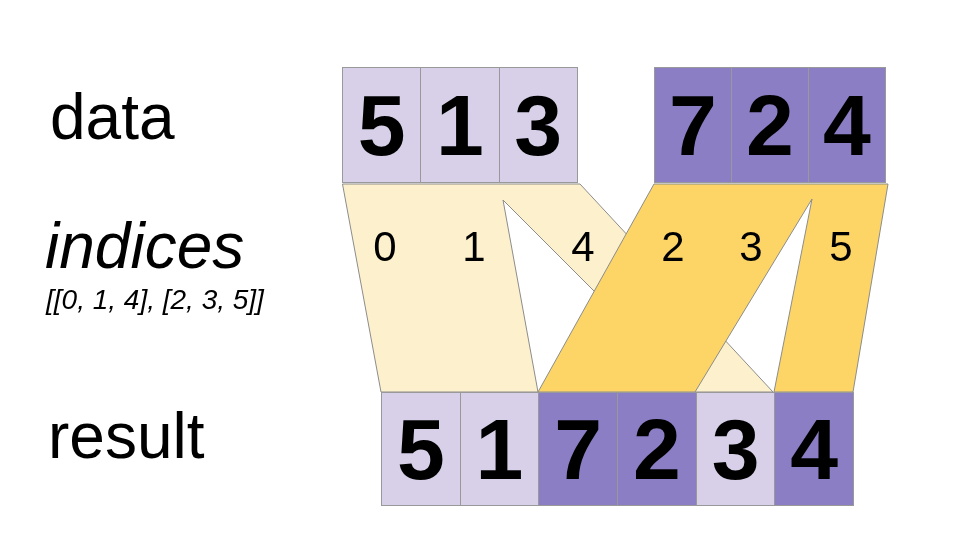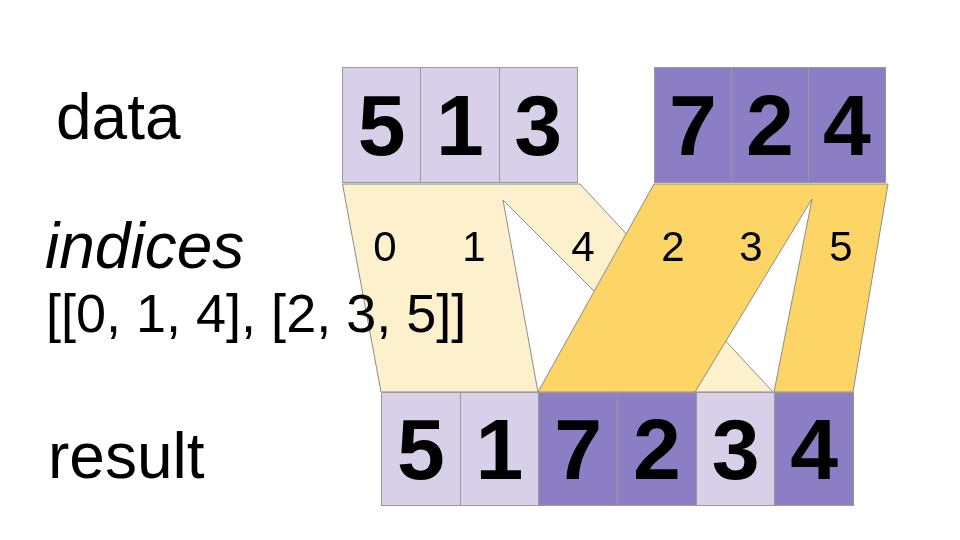--- a/index.html
+++ b/index.html
@@ -8,21 +8,21 @@
     font-family:"Liberation Sans",sans-serif;color:#000;
   }
   .ribbons{position:absolute;left:0;top:0;width:960px;height:540px;}
   .ribbon{stroke:var(--ribbon-stroke);stroke-width:1;stroke-linejoin:miter;}
   .ribbon.cream{fill:var(--cream);}
   .ribbon.gold{fill:var(--gold);}
   .row-label{
     position:absolute;font-size:64px;line-height:1;white-space:nowrap;
   }
   .indices-value{
-    position:absolute;font-size:54px;line-height:1;white-space:nowrap;
+    position:absolute;font-size:28px;line-height:1;white-space:nowrap;font-style:italic;
   }
   .cell-row{position:absolute;display:flex;}
   .cell{
     box-sizing:border-box;border:1px solid var(--cell-border);
     display:flex;align-items:center;justify-content:center;
     font-weight:bold;font-size:86px;line-height:1;
   }
   .cell + .cell{margin-left:-1px;}
   .cell.light{background:var(--light-purple);}
   .cell.dark{background:var(--dark-purple);}
@@ -37,24 +37,24 @@
 </head>
 <body>
 
 <div class="stage">
 
   <svg class="ribbons" viewBox="0 0 960 540">
     <polygon class="ribbon cream" points="342.5,184 580,184 773,392 695,392 503,200 538,392 381,392"></polygon>
     <polygon class="ribbon gold" points="654,184 888,184 853,392 774,392 812,199 695,392 538,392"></polygon>
   </svg>
 
-  <div class="row-label" style="left:56px;top:85px;text-align:right;">data</div>
+  <div class="row-label" style="left:50px;top:85px;text-align:right;">data</div>
   <div class="row-label" style="left:45px;top:214px;font-style:italic;">indices</div>
   <div class="indices-value" style="left:46px;top:286px;">[[0, 1, 4], [2, 3, 5]]</div>
-  <div class="row-label" style="left:48px;top:404px;margin-top:20px;">result</div>
+  <div class="row-label" style="left:48px;top:404px;">result</div>
 
   <div class="cell-row g1" style="left:342px;top:67px;">
     <div class="cell light data-cell">5</div>
     <div class="cell light data-cell">1</div>
     <div class="cell light data-cell">3</div>
   </div>
 
   <div class="cell-row g2" style="left:654px;top:67px;">
     <div class="cell dark data-cell">7</div>
     <div class="cell dark data-cell">2</div>

